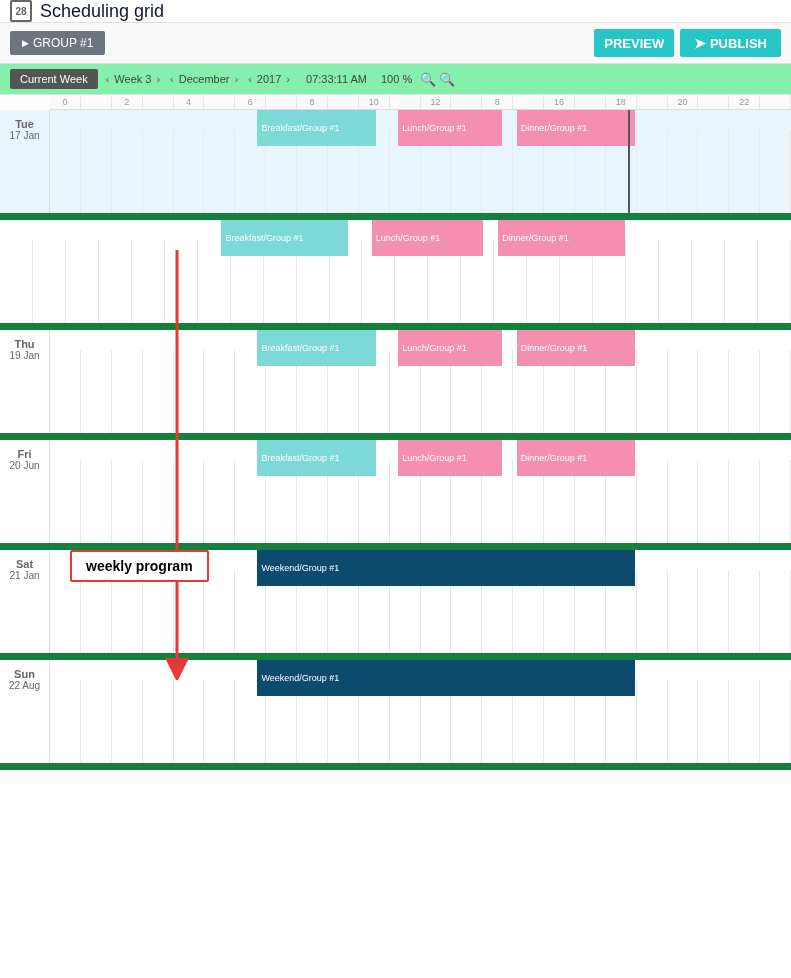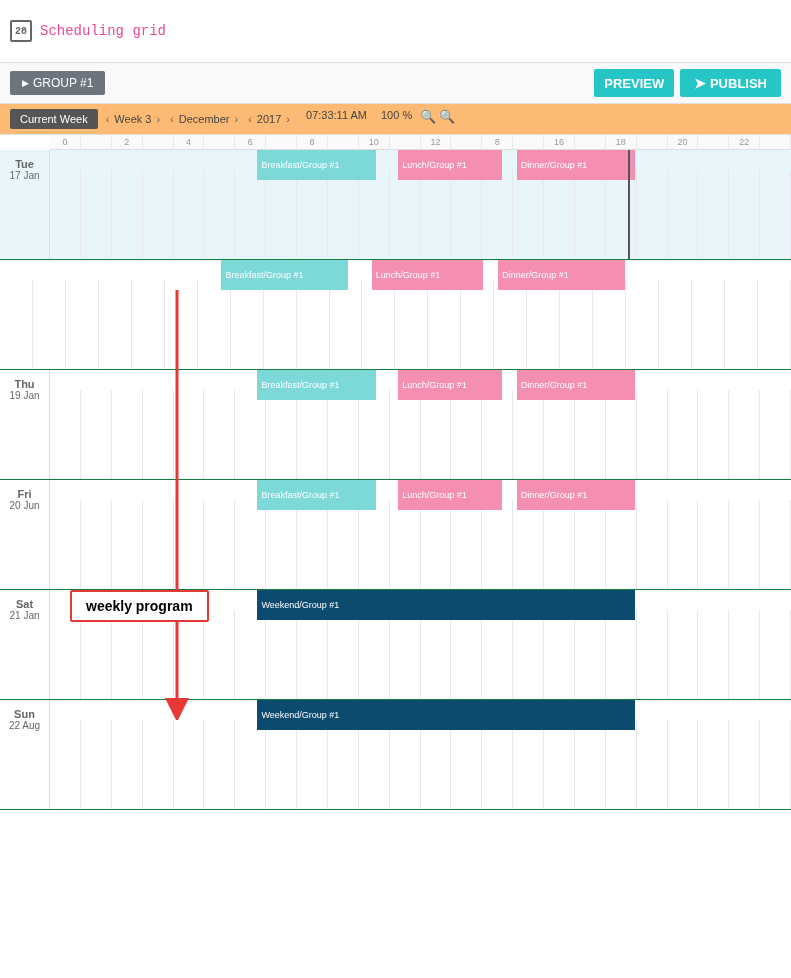--- a/index.html
+++ b/index.html
@@ -1,27 +1,27 @@
 <!DOCTYPE html>
 <html><head>
   <meta charset="utf-8">
   <style>
     * { box-sizing: border-box; margin: 0; padding: 0; }
     body { font-family: Arial, sans-serif; font-size: 12px; background: #fff; color: #333; width: 791px; min-height: 978px; overflow-x: hidden; }
 
     
     .top-header {
-      display: flex; align-items: center; padding: 20px 10px; border-bottom: 1px solid #e0e0e0; font-family: Liberation Mono, monospace;
+      display: flex; align-items: center; padding: 0 10px; border-bottom: 1px solid #e0e0e0;
     }
     .top-header .calendar-icon {
       width: 22px; height: 22px; border: 2px solid #666; border-radius: 2px;
       display: flex; align-items: center; justify-content: center;
       font-size: 10px; font-weight: bold; color: #666; margin-right: 8px;
     }
-    .top-header .page-title { font-size: 14px; color: #ec4899; }
+    .top-header .page-title { font-size: 18px; color: #0f172a; }
 
     
     .toolbar {
       display: flex; align-items: center; padding: 6px 10px; border-bottom: 1px solid #e0e0e0;
       background: #f9f9f9;
     }
     .group-btn {
       background: #6c757d; color: #fff; border: none; padding: 5px 12px;
       font-size: 12px; cursor: pointer; border-radius: 2px; display: flex; align-items: center; gap: 4px;
     }
@@ -33,22 +33,22 @@
     }
     .publish-btn {
       background: #26c6c6; color: #fff; border: none; padding: 6px 14px;
       font-size: 13px; cursor: pointer; font-weight: bold; border-radius: 2px;
       display: flex; align-items: center; gap: 4px;
     }
     .publish-btn .arrow { font-size: 14px; }
 
     
     .nav-bar {
-      display: flex; padding: 5px 10px; border-bottom: 1px solid #e0e0e0;
-      background: #fdba74; gap: 6px;
+      display: flex; align-items: center; padding: 5px 10px; border-bottom: 1px solid #e0e0e0;
+      background: #86efac; gap: 6px;
     }
     .current-week-btn {
       background: #555; color: #fff; border: none; padding: 4px 10px;
       font-size: 11px; cursor: pointer; border-radius: 2px;
     }
     .nav-group { display: flex; align-items: center; gap: 3px; }
     .nav-arrow { cursor: pointer; color: #666; font-size: 11px; padding: 0 2px; }
     .nav-label { font-size: 11px; color: #444; }
     .time-display { font-size: 11px; color: #444; margin-left: 8px; }
     .zoom-display { font-size: 11px; color: #444; margin-left: 8px; }
@@ -64,21 +64,21 @@
     .time-header {
       display: flex; margin-left: 50px; border-bottom: 1px solid #ddd; background: #fafafa;
     }
     .time-cell {
       flex: 1; text-align: center; font-size: 9px; color: #999;
       border-right: 1px solid #e8e8e8; padding: 2px 0; min-width: 30px;
     }
 
     
     .day-row {
-      display: flex; border-bottom: 1px solid #15803d; position: relative; min-height: 100px;
+      display: flex; border-bottom: 7px solid #15803d; position: relative; min-height: 100px;
     }
     .day-row.highlighted { background: #e8f6fc; }
     .day-row.normal { background: #fff; }
 
     .day-label {
       width: 50px; min-width: 50px; padding: 8px 4px; display: flex; flex-direction: column;
       align-items: center; justify-content: flex-start; font-size: 11px; color: #666;
       border-right: 1px solid #ddd;
     }
     .day-label .day-name { font-weight: bold; }
@@ -86,21 +86,21 @@
 
     .day-content {
       flex: 1; position: relative; display: flex; flex-direction: column;
     }
 
     
     .program-bar-row {
       display: flex; height: 20px; position: relative; margin: 0;
     }
     .program-bar {
-      position: absolute; top: 0; height: 30px;
+      position: absolute; top: 0; height: 36px;
       font-size: 9px; color: #fff; display: flex; align-items: center;
       padding: 4px 4px; white-space: nowrap; overflow: hidden;
     }
     .bar-breakfast { background: #7dd8d8; }
     .bar-lunch { background: #f48fb1; }
     .bar-dinner { background: #f48fb1; }
     .bar-weekend { background: #0c4a6e; }
 
     
     .time-lines {

